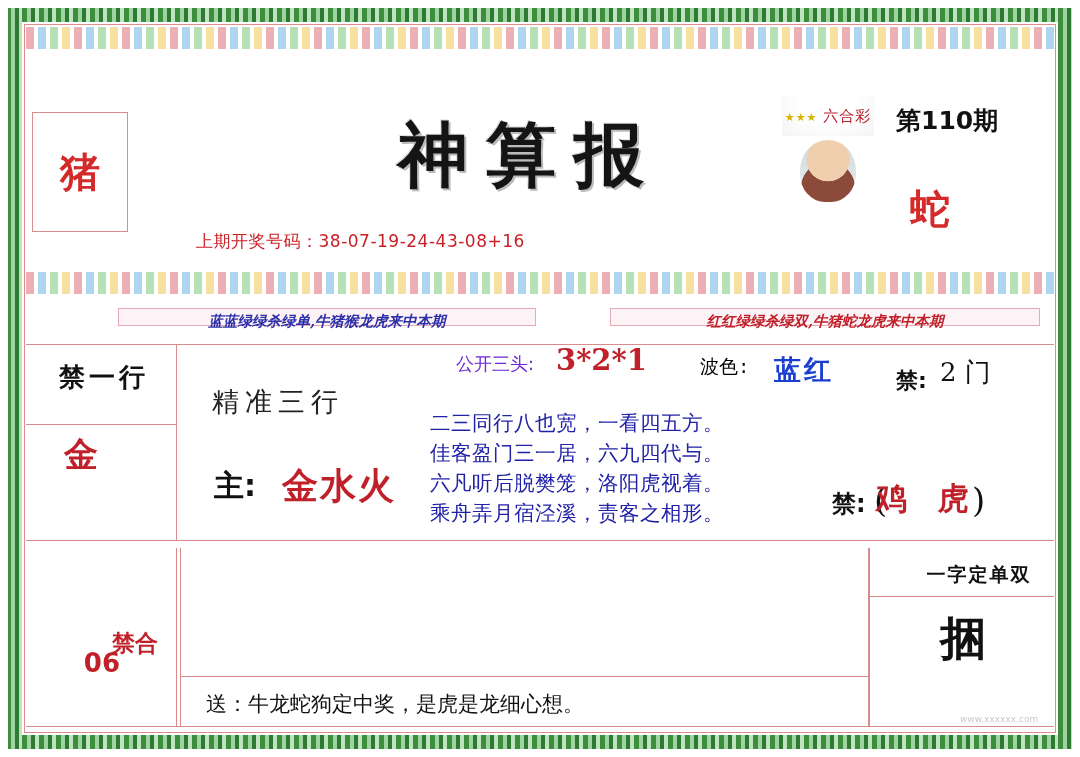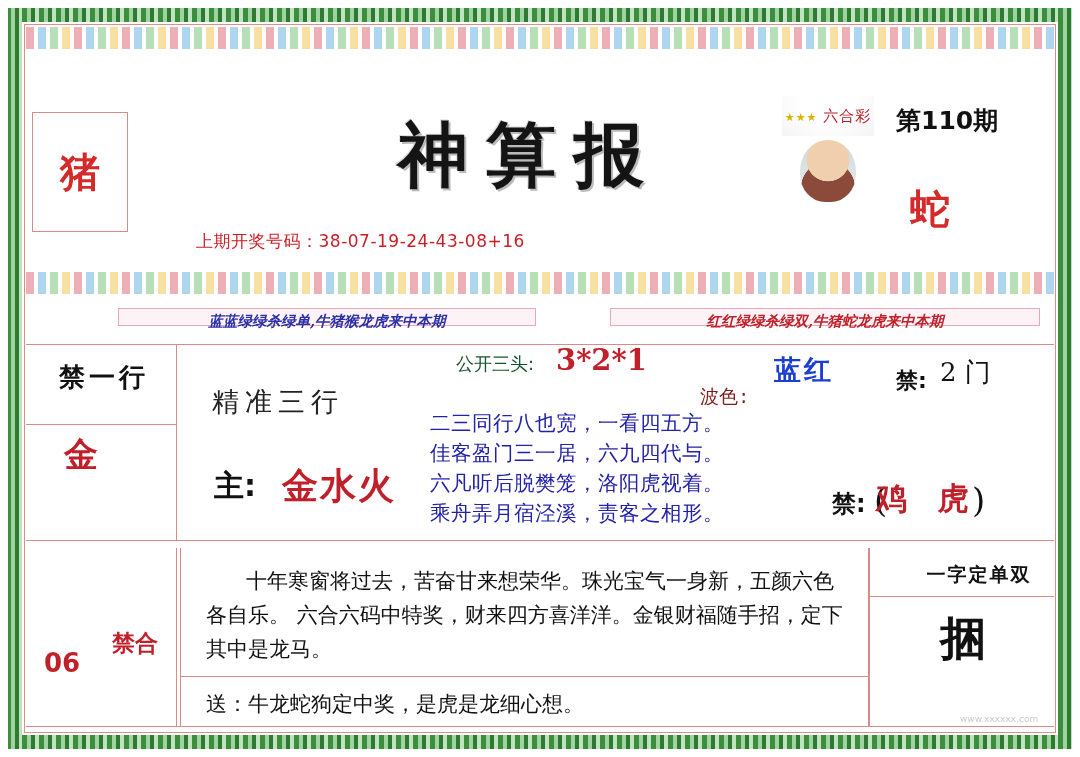--- a/index.html
+++ b/index.html
@@ -184,30 +184,30 @@
   .cell-label {
     position: absolute;
     text-align: center;
     color: #c0202a;
     font-family: "DejaVu Sans", sans-serif;
     font-weight: bold;
   }
   #ban-yi-hang { left: 34px; top: 360px; width: 140px; font-size: 26px; letter-spacing: 4px; color:#111;}
   #jin-char { left: 46px; top: 432px; width: 70px; font-size: 34px; }
   #ban-he { left: 104px; top: 628px; width: 62px; font-size: 23px; line-height: 30px; }
-  #num-06 { left: 36px; top: 648px; width: 52px; font-size: 26px; }
+  #num-06 { left: 68px; top: 648px; width: 52px; font-size: 26px; text-align: right; }
 
   #jingzhun { position: absolute; left: 212px; top: 384px; font-size: 27px; color: #222; letter-spacing: 6px; font-family: "DejaVu Serif", serif; }
   #zhu-label { position: absolute; left: 214px; top: 466px; font-size: 30px; color: #111; font-family: "DejaVu Sans", sans-serif; font-weight: bold;}
   #zhu-value { position: absolute; left: 282px; top: 462px; font-size: 36px; color: #c0202a; font-family: "DejaVu Sans", sans-serif; font-weight: bold; letter-spacing: 2px; }
 
-  #open3-label { position: absolute; left: 456px; top: 352px; font-size: 18px; color: #14532d; font-family: "DejaVu Sans", sans-serif; text-align: center; }
+  #open3-label { position: absolute; left: 456px; top: 352px; font-size: 18px; color: #6d28d9; font-family: "DejaVu Sans", sans-serif; text-align: center; }
   #open3-value { position: absolute; left: 556px; top: 343px; font-size: 29px; color: #c0202a; font-family: "DejaVu Serif", serif; font-weight: bold; }
 
-  #wave-label { position: absolute; left: 700px; top: 384px; font-size: 19px; color: #7f1d1d; font-family: Liberation Mono, monospace; }
+  #wave-label { position: absolute; left: 700px; top: 354px; font-size: 19px; color: #000000; font-family: Liberation Mono, monospace; }
   #wave-value { position: absolute; left: 774px; top: 352px; font-size: 27px; color: #1a3fd0; font-family: "DejaVu Sans", sans-serif; font-weight: bold; letter-spacing: 3px; }
 
   #ban-label2 { position: absolute; left: 896px; top: 366px; font-size: 22px; color: #111; font-family: "DejaVu Sans", sans-serif; font-weight: bold; }
   #ban-value2 { position: absolute; left: 940px; top: 355px; font-size: 26px; color: #111; font-family: "DejaVu Serif", serif; }
 
   #poem {
     position: absolute;
     left: 430px; top: 408px;
     width: 400px;
     font-size: 20.5px;
@@ -344,21 +344,20 @@
 
   <div id="ban-label3">禁:</div>
   <div id="ban-paren-l">(</div>
   <div id="ban-value3">鸡 虎</div>
   <div id="ban-paren-r">)</div>
 
   <div class="cell-label" id="ban-he">禁合</div>
   <div class="cell-label" id="num-06">06</div>
 
   <div id="bottom-box"></div>
-  <div id="main-paragraph">十年寒窗将过去，苦奋甘来想荣华。珠光宝气一身新，五颜六色各自乐。 六合六码中特奖，财来四方喜洋洋。金银财福随手招，定下其中是龙马。</div>
   <div id="song-line">送：牛龙蛇狗定中奖，是虎是龙细心想。</div>
 
   <div id="right-box"></div>
   <div id="yizi-label">一字定单双</div>
   <div id="kun-char">捆</div>
   <div id="watermark">www.xxxxxx.com</div>
 
 </div>
 
 </body></html>

